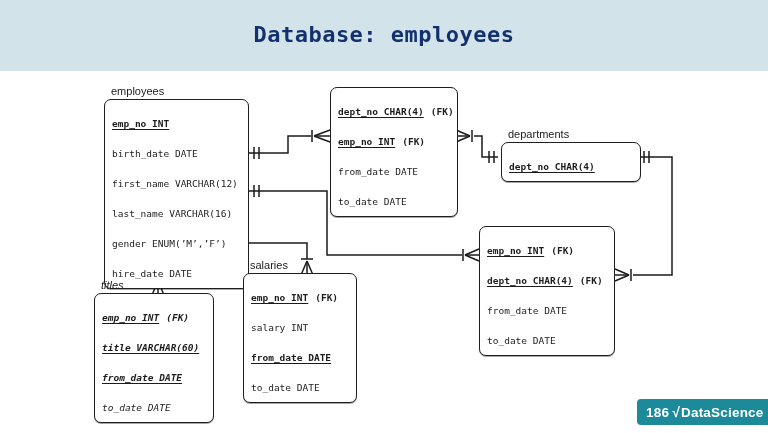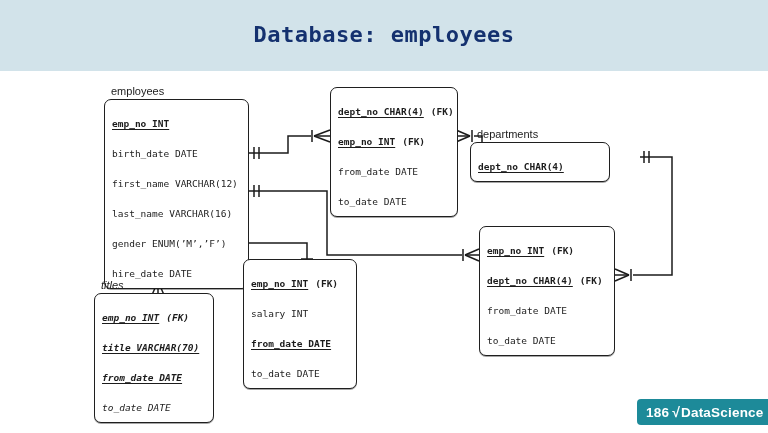--- a/index.html
+++ b/index.html
@@ -152,50 +152,51 @@
 
   <div class="tbox" style="left:330px; top:87px;">
     <div class="tcard" style="width:128px;">
       <div class="trow key"><span class="rt">dept_no CHAR(4)</span><span class="fk">(FK)</span></div>
       <div class="trow key"><span class="rt">emp_no INT</span><span class="fk">(FK)</span></div>
       <div class="trow"><span class="rt">from_date DATE</span></div>
       <div class="trow"><span class="rt">to_date DATE</span></div>
     </div>
   </div>
 
-  <div class="tbox" style="left:470px; top:128px;">
+  <div class="tbox" style="left:501px; top:128px;">
     <div class="tlabel">departments</div>
     <div class="tcard" style="width:140px;">
       <div class="trow key"><span class="rt">dept_no CHAR(4)</span></div>
     </div>
   </div>
 
   <div class="tbox" style="left:479px; top:226px;">
     <div class="tcard" style="width:136px;">
       <div class="trow key"><span class="rt">emp_no INT</span><span class="fk">(FK)</span></div>
       <div class="trow key"><span class="rt">dept_no CHAR(4)</span><span class="fk">(FK)</span></div>
       <div class="trow"><span class="rt">from_date DATE</span></div>
       <div class="trow"><span class="rt">to_date DATE</span></div>
     </div>
   </div>
 
   <div class="tbox" style="left:243px; top:259px;">
+    <div class="tlabel">salaries</div>
     <div class="tcard" style="width:114px;">
       <div class="trow key"><span class="rt">emp_no INT</span><span class="fk">(FK)</span></div>
       <div class="trow"><span class="rt">salary INT</span></div>
       <div class="trow key"><span class="rt">from_date DATE</span></div>
       <div class="trow"><span class="rt">to_date DATE</span></div>
     </div>
   </div>
 
   <div class="tbox" style="left:94px; top:279px;font-style:italic;">
     <div class="tlabel">titles</div>
     <div class="tcard" style="width:120px;">
       <div class="trow key"><span class="rt">emp_no INT</span><span class="fk">(FK)</span></div>
-      <div class="trow key"><span class="rt">title VARCHAR(70)</span></div>
+      <div class="trow key"><span class="rt">title VARCHAR(60)</span></div>
       <div class="trow key"><span class="rt">from_date DATE</span></div>
       <div class="trow"><span class="rt">to_date DATE</span></div>
     </div>
   </div>
 
 </div>
 
 <div class="logo">
   <span>186</span>
     <span class="check">√</span>

